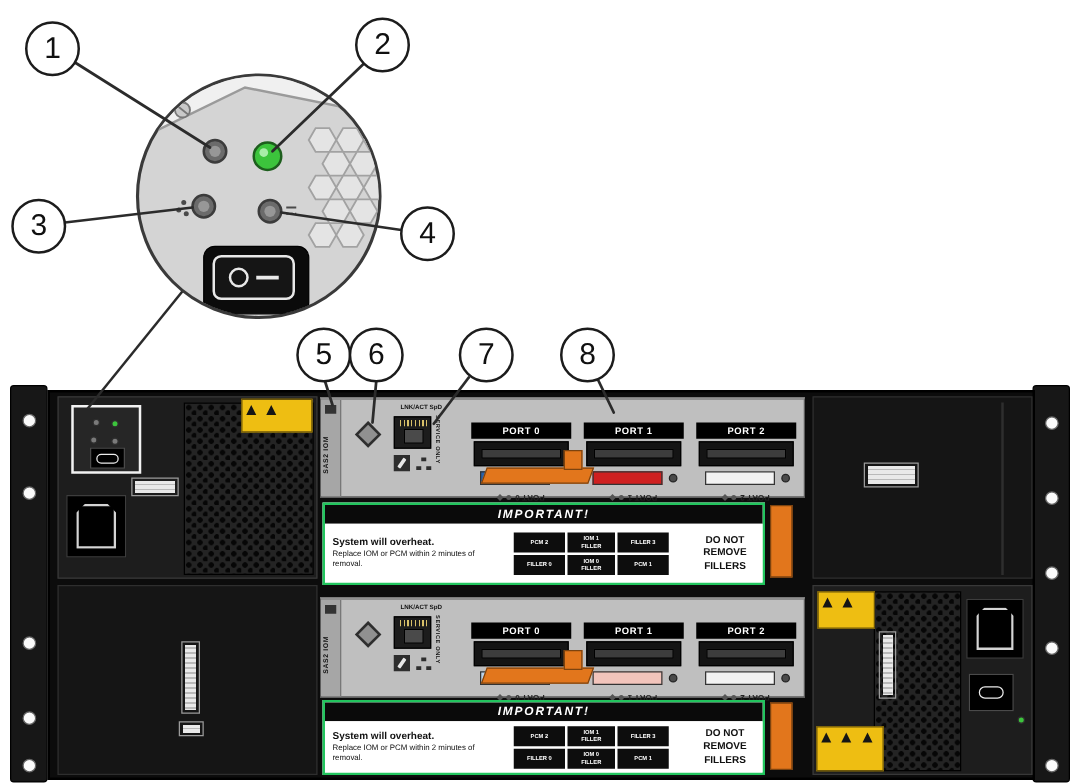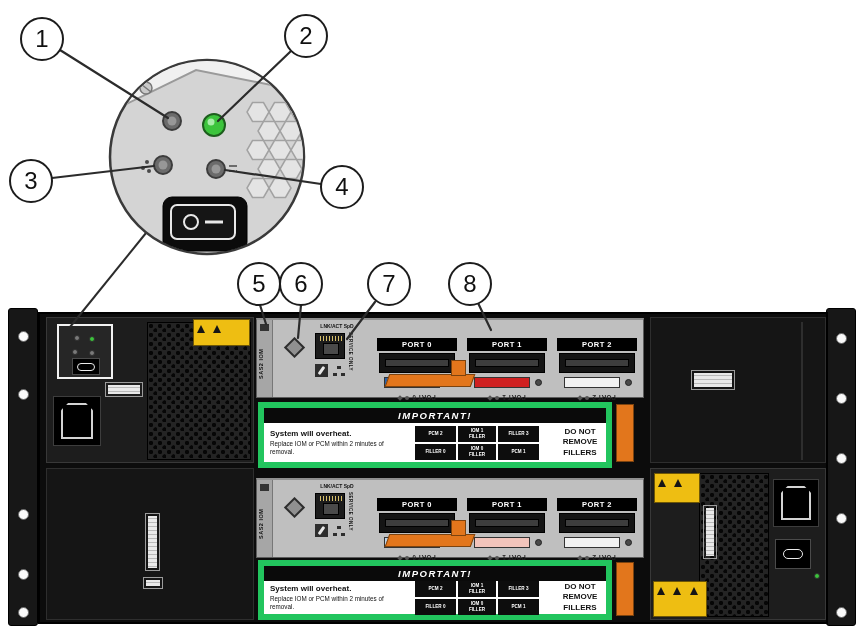--- a/index.html
+++ b/index.html
@@ -51,21 +51,21 @@
   .port-conn { position:absolute; left:2px; top:15px; width:76px; height:20px; background:#141414; border:1px solid #000; }
   .port-slot { position:absolute; left:5px; top:5px; width:64px; height:8px; background:#3d3d3d; border:1px solid #000; }
   .port-tab { position:absolute; left:7px; top:39px; width:56px; height:11px; border:1px solid #333; }
   .port-screw { position:absolute; left:68px; top:41px; width:7px; height:7px; border-radius:50%; background:#4a4a4a; border:1px solid #222; }
   .port-bottom { position:absolute; left:0; top:53px; width:80px; height:14px; transform:rotate(180deg);
                  display:flex; align-items:center; justify-content:center; gap:3px; color:#222; font-size:6.5px; font-weight:bold; }
   .mini-d { width:4px; height:4px; background:#555; transform:rotate(45deg); display:inline-block; }
   .mini-dot { width:4px; height:4px; background:#555; border-radius:50%; display:inline-block; }
   .latch { position:absolute; border:1px solid #7c430f; }
 
-  .wstrip { position:absolute; background:#fff; border:6px solid #22c55e; }
+  .wstrip { position:absolute; background:#fff; border:2px solid #22c55e; }
   .wheader { height:15px; background:#0a0a0a; color:#fff; font-size:9.5px; font-weight:bold; font-style:italic; text-align:center; line-height:15px; letter-spacing:1.5px; }
   .wbody { position:absolute; left:0; top:15px; right:0; bottom:0; display:flex; align-items:center; padding:2px 6px; gap:21px; background:#fff; }
   .wleft { width:124px; }
   .wbold { font-size:8px; font-weight:bold; color:#111; }
   .wtext { font-size:6.3px; color:#111; margin-top:2px; line-height:1.25; }
   .wslots { width:124px; display:grid; grid-template-columns:41px 38px 41px; grid-auto-rows:16px; gap:2px; }
   .slot { background:#0d0d0d; color:#fff; display:flex; flex-direction:column; align-items:center; justify-content:center; font-size:4.6px; font-weight:bold; line-height:1.2; white-space:nowrap; }
   .wright { flex:1; font-size:8px; font-weight:bold; color:#111; text-align:center; line-height:1.3; }
 
   .callout { position:absolute; width:44px; height:44px; background:#fff; border:2.5px solid #1c1c1c; border-radius:50%;

